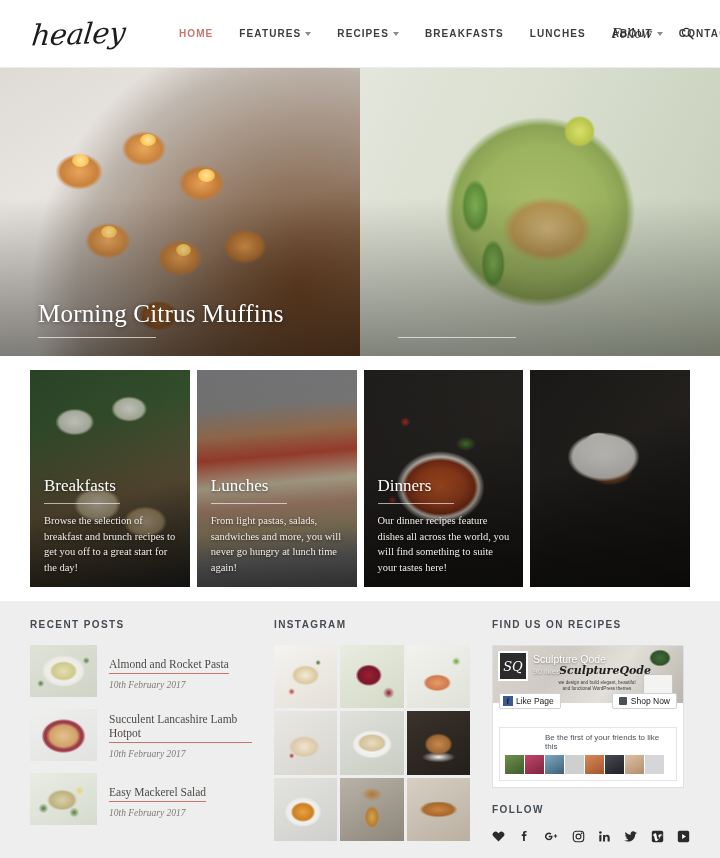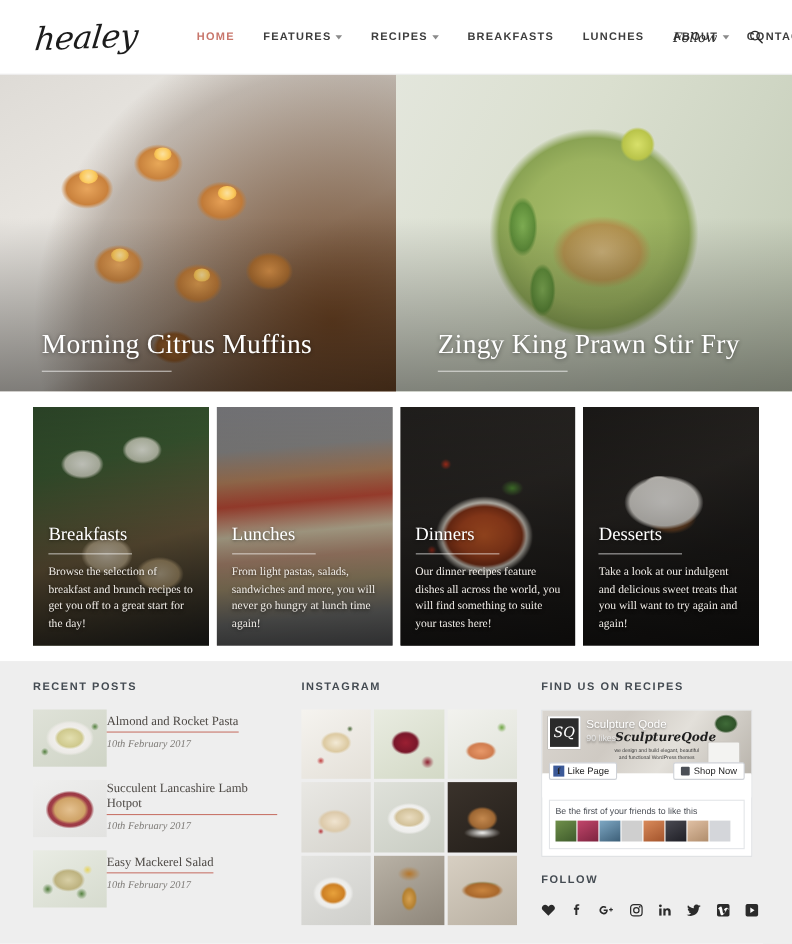--- a/index.html
+++ b/index.html
@@ -242,23 +242,24 @@
     font-size: 10px;
     font-weight: 700;
     letter-spacing: 1.4px;
     color: #444b52;
     margin-bottom: 15px;
   }
 
   
   .rp-item {
     display: flex;
-    gap: 0;
+    gap: 12px;
     margin-bottom: 12px;
     cursor: pointer;
+    align-items: center;
   }
   .rp-thumb {
     width: 67px; height: 52px;
     flex-shrink: 0;
     background-color: #cfcfcf;
   }
   .rp-text { padding-top: 1px; }
   .rp-title {
     font-family: "Liberation Serif", serif;
     font-size: 11.5px;
@@ -416,21 +417,21 @@
     background: #4b4f56;
     border-radius: 1px;
     position: relative;
   }
   .fb-shop-btn span { font-size: 8.5px; color: #222; }
   .fb-friends {
     margin: 2px 6px 6px 6px;
     border: 1px solid #e3e5e8;
     padding: 5px 5px 6px 5px;
   }
-  .fb-friends-txt { font-size: 8px; color: #4b4f56; margin-bottom: 4px; }
+  .fb-friends-txt { font-size: 8px; color: #4b4f56; margin-bottom: 4px; margin-left: 40px; }
   .fb-avatars { display: flex; gap: 1px; }
   .fb-av { width: 19px; height: 19px; background: #cfcfcf; }
 
   
   .follow-block { margin-top: 16px; }
   .social-row { display: flex; gap: 13px; align-items: center; margin-top: 13px; }
   .social-ico { cursor: pointer; display: block; color: #2b2b2b; }
 </style>
 </head>
 <body>
@@ -487,21 +488,20 @@
     </div>
     <div class="hero-title">
       <h2>Morning Citrus Muffins</h2>
       <div class="rule"></div>
     </div>
   </div>
 
   <div class="hero-cell">
     <div class="photo ph-prawn"></div>
     <div class="hero-title">
-      <h2>Zingy King Prawn Stir Fry</h2>
       <div class="rule"></div>
     </div>
   </div>
 </section>
 
 <section class="cards-wrap">
   <div class="cards">
     <div class="card">
       <div class="photo ph-breakfast"></div>
       <div class="card-body">
@@ -524,25 +524,20 @@
       <div class="photo ph-dinner"></div>
       <div class="card-body">
         <h3>Dinners</h3>
         <div class="rule"></div>
         <p>Our dinner recipes feature dishes all across the world, you will find something to suite your tastes here!</p>
       </div>
     </div>
 
     <div class="card">
       <div class="photo ph-dessert"></div>
-      <div class="card-body">
-        <h3>Desserts</h3>
-        <div class="rule"></div>
-        <p>Take a look at our indulgent and delicious sweet treats that you will want to try again and again!</p>
-      </div>
     </div>
   </div>
 </section>
 
 <footer class="footer">
 
   <div class="col-recent">
     <div class="widget-title">RECENT POSTS</div>
 
     <div class="rp-item">

